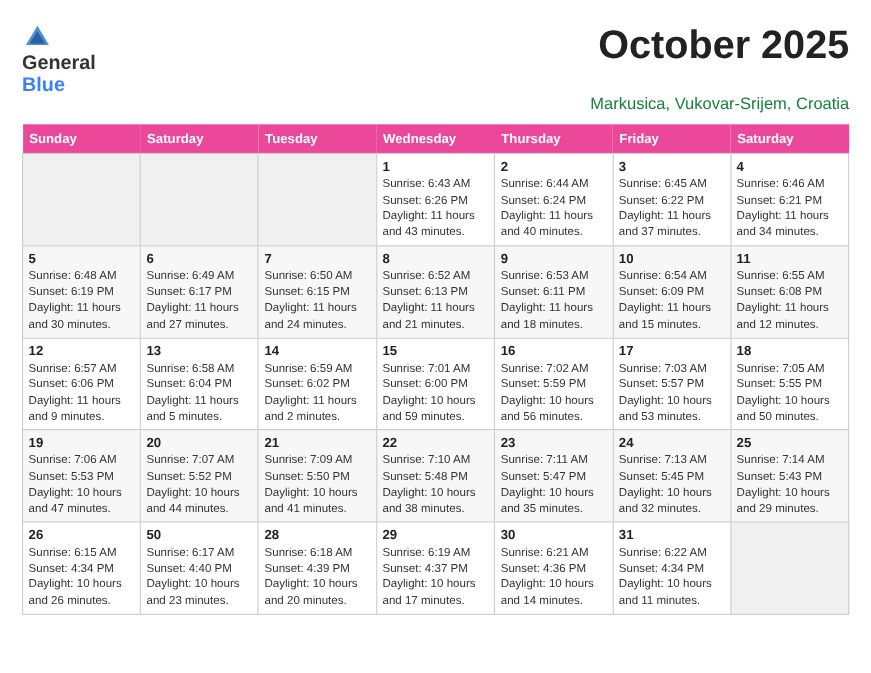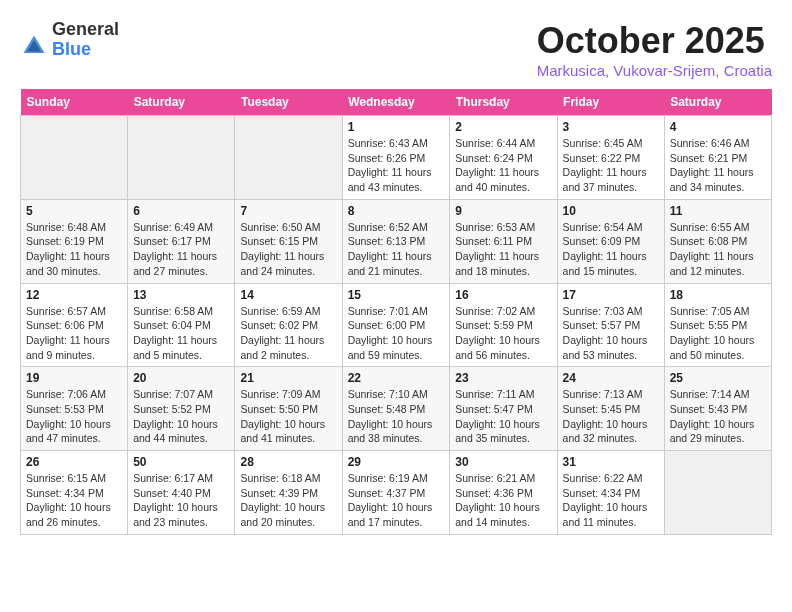--- a/index.html
+++ b/index.html
@@ -11,21 +11,22 @@
       padding: 20px;
     }
     .header {
       display: flex;
       justify-content: space-between;
       align-items: flex-start;
       margin-bottom: 10px;
     }
     .logo {
       display: flex;
-      align-items: flex-end;
+      align-items: flex-start;
+      flex-direction: column;
     }
     .logo-text {
       display: flex;
       flex-direction: column;
       line-height: 1.1;
     }
     .logo-general {
       font-size: 18px;
       font-weight: bold;
       color: #333;
@@ -34,29 +35,31 @@
       font-size: 18px;
       font-weight: bold;
       color: #3b82f6;
     }
     .logo-icon {
       width: 28px;
       height: 28px;
       margin-right: 4px;
     }
     .title-block {
+      text-align: right;
     }
     .month-title {
       font-size: 36px;
       font-weight: bold;
       color: #222;
     }
     .location {
       font-size: 15px;
-      color: #8b5cf6;
+      color: #15803d;
+      margin-top: 24px;
     }
     .calendar {
       width: 100%;
       border-collapse: collapse;
       font-size: 11px;
     }
     .calendar th {
       background-color: #ec4899;
       color: white;
       text-align: left;

